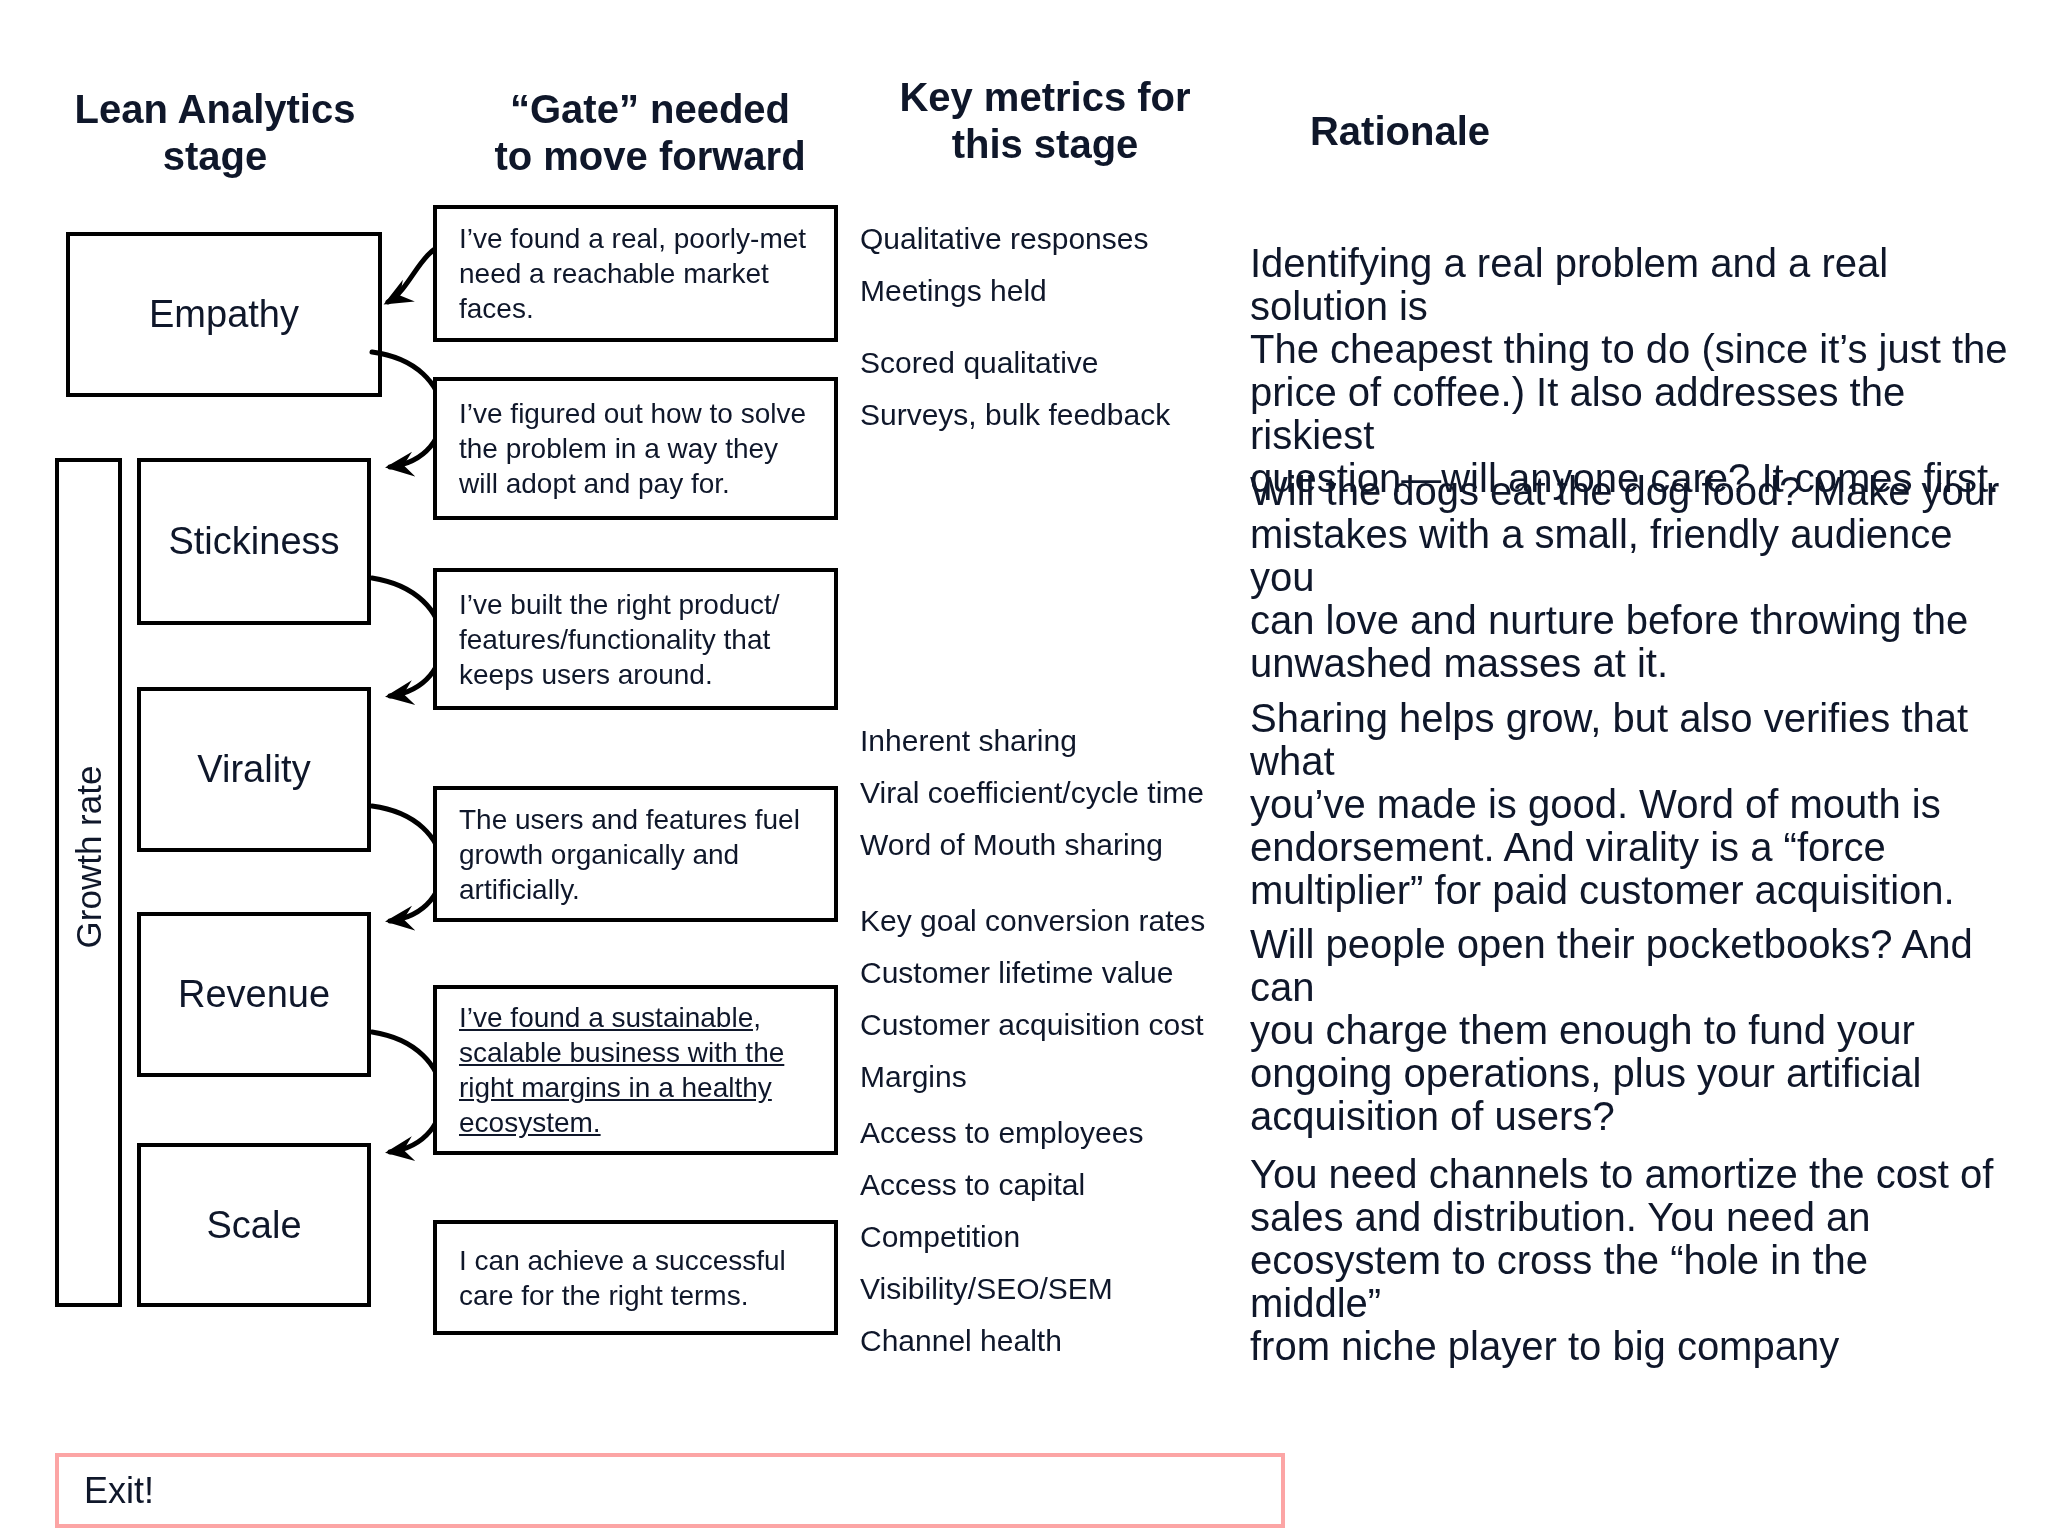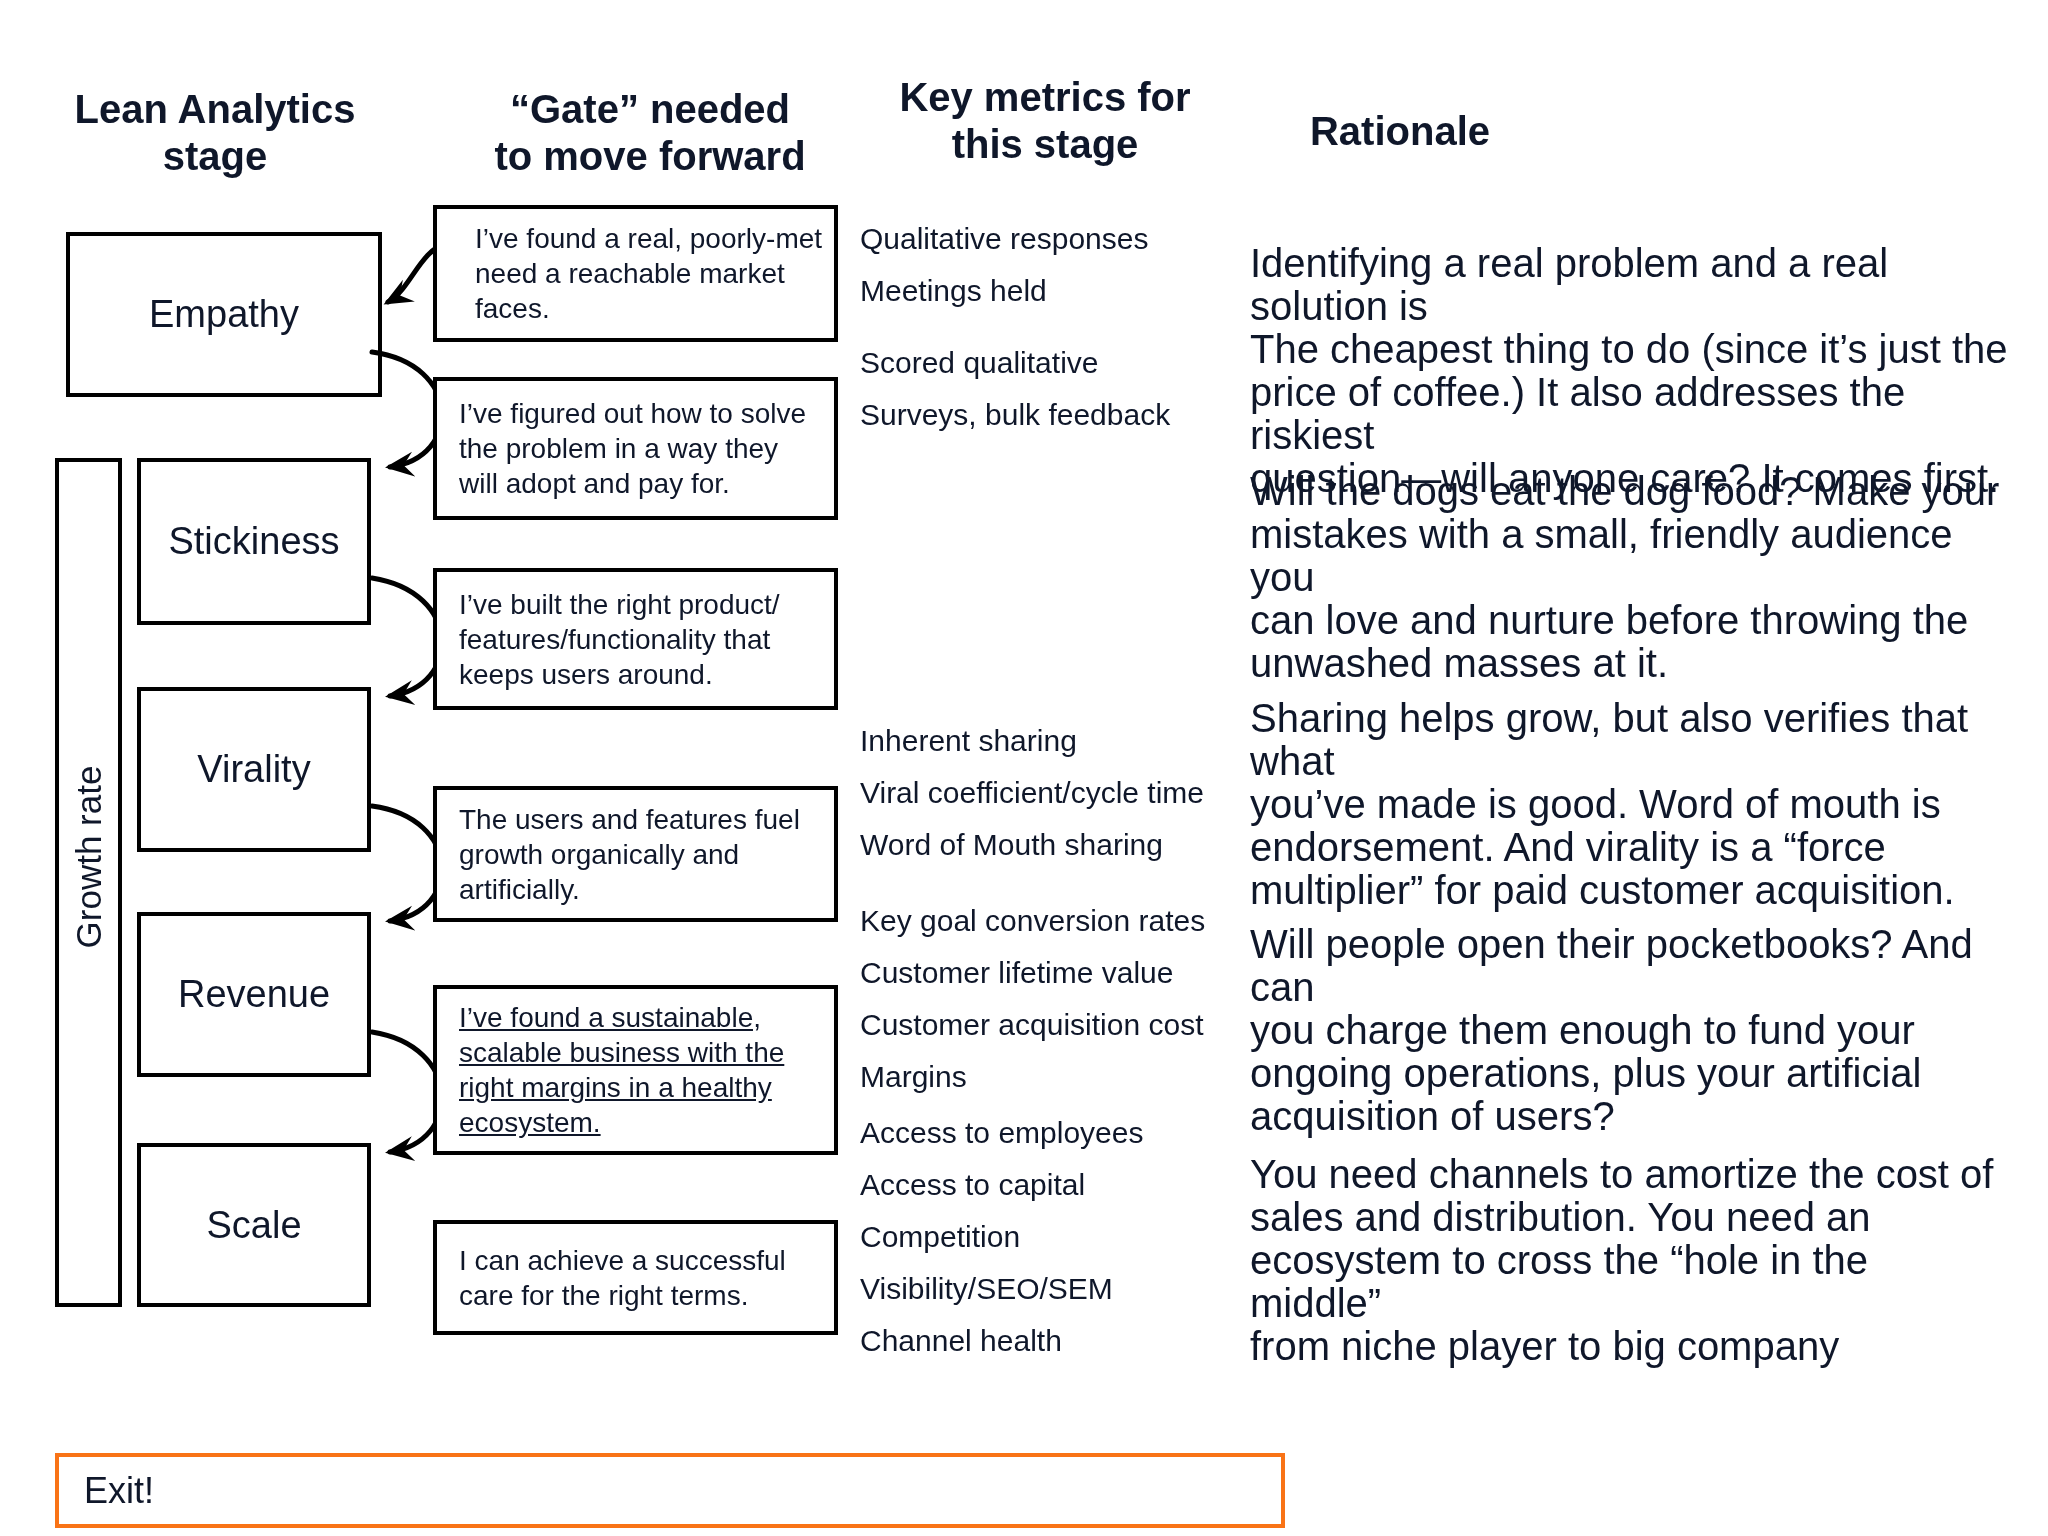--- a/index.html
+++ b/index.html
@@ -83,21 +83,21 @@
     position: absolute;
     left: 1250px;
     width: 760px;
     font-size: 40px;
     line-height: 43px;
     z-index: 1;
   }
   .exit-box {
     position: absolute;
     box-sizing: border-box;
-    border: 4px solid #f97316;
+    border: 4px solid #fca5a5;
     background: #ffffff;
     display: flex;
     align-items: center;
     font-size: 36px;
     z-index: 1;
   }
   .exit-box span { padding-left: 25px; }
 </style>
 </head>
 <body>
@@ -141,21 +141,21 @@
     </defs>
     <g fill="none" stroke="#000000" stroke-width="5" stroke-linecap="round">
       <path d="M 447,243 C 420,250 410,290 388,302" marker-end="url(#arrow)"></path>
       <path d="M 372,352 C 462,364 462,458 390,467" marker-end="url(#arrow)"></path>
       <path d="M 372,578 C 462,592 462,686 390,696" marker-end="url(#arrow)"></path>
       <path d="M 372,806 C 462,818 462,912 390,921" marker-end="url(#arrow)"></path>
       <path d="M 372,1032 C 462,1046 462,1142 390,1152" marker-end="url(#arrow)"></path>
     </g>
   </svg>
 
-  <div class="gate-box" style="top:205px; height:137px;padding-left:16px;">
+  <div class="gate-box" style="top:205px; height:137px;">
     <div class="gate-text pre">I’ve found a real, poorly-met
 need a reachable market
 faces.</div>
   </div>
   <div class="gate-box" style="top:377px; height:143px;">
     <div class="gate-text pre">I’ve figured out how to solve
 the problem in a way they
 will adopt and pay for.</div>
   </div>
   <div class="gate-box" style="top:568px; height:142px;">

